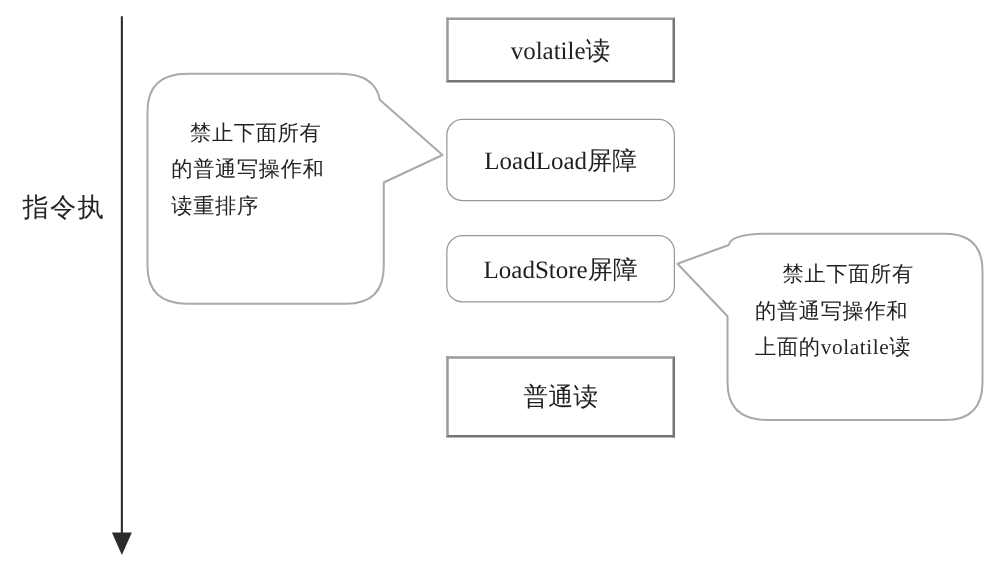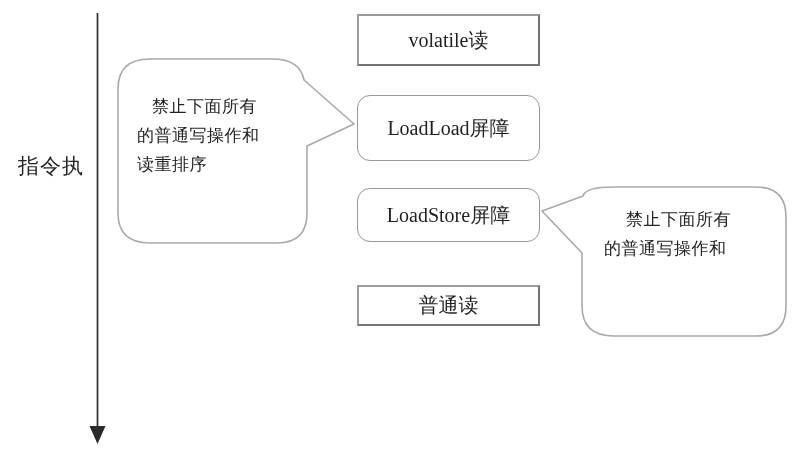--- a/index.html
+++ b/index.html
@@ -54,21 +54,21 @@
     border-right-color: #757575;
     border-bottom-color: #757575;
   }
   .box.rounded {
     border: 1.5px solid #999999;
     border-radius: 13px;
   }
   .box-volatile-read { top: 14px;  height: 52px; }
   .box-loadload      { top: 95px;  height: 66px; }
   .box-loadstore     { top: 188px; height: 54px; }
-  .box-normal-read   { top: 285px; height: 41px; }
+  .box-normal-read   { top: 285px; height: 65px; }
   .box-normal-write  { top: 363px; height: 51px; }
 
   .callout-text {
     position: absolute;
     z-index: 4;
     font-size: 17px;
     line-height: 29px;
     color: #232323;
     letter-spacing: 0.5px;
     white-space: nowrap;
@@ -116,15 +116,16 @@
 
   <div class="callout-text callout-text-left">
     <div class="callout-line indent-left">禁止下面所有</div>
     <div class="callout-line">的普通写操作和</div>
     <div class="callout-line">读重排序</div>
   </div>
 
   <div class="callout-text callout-text-right">
     <div class="callout-line indent-right">禁止下面所有</div>
     <div class="callout-line">的普通写操作和</div>
+    <div class="callout-line">上面的volatile读</div>
   </div>
 
 </div>
 
 </body></html>

